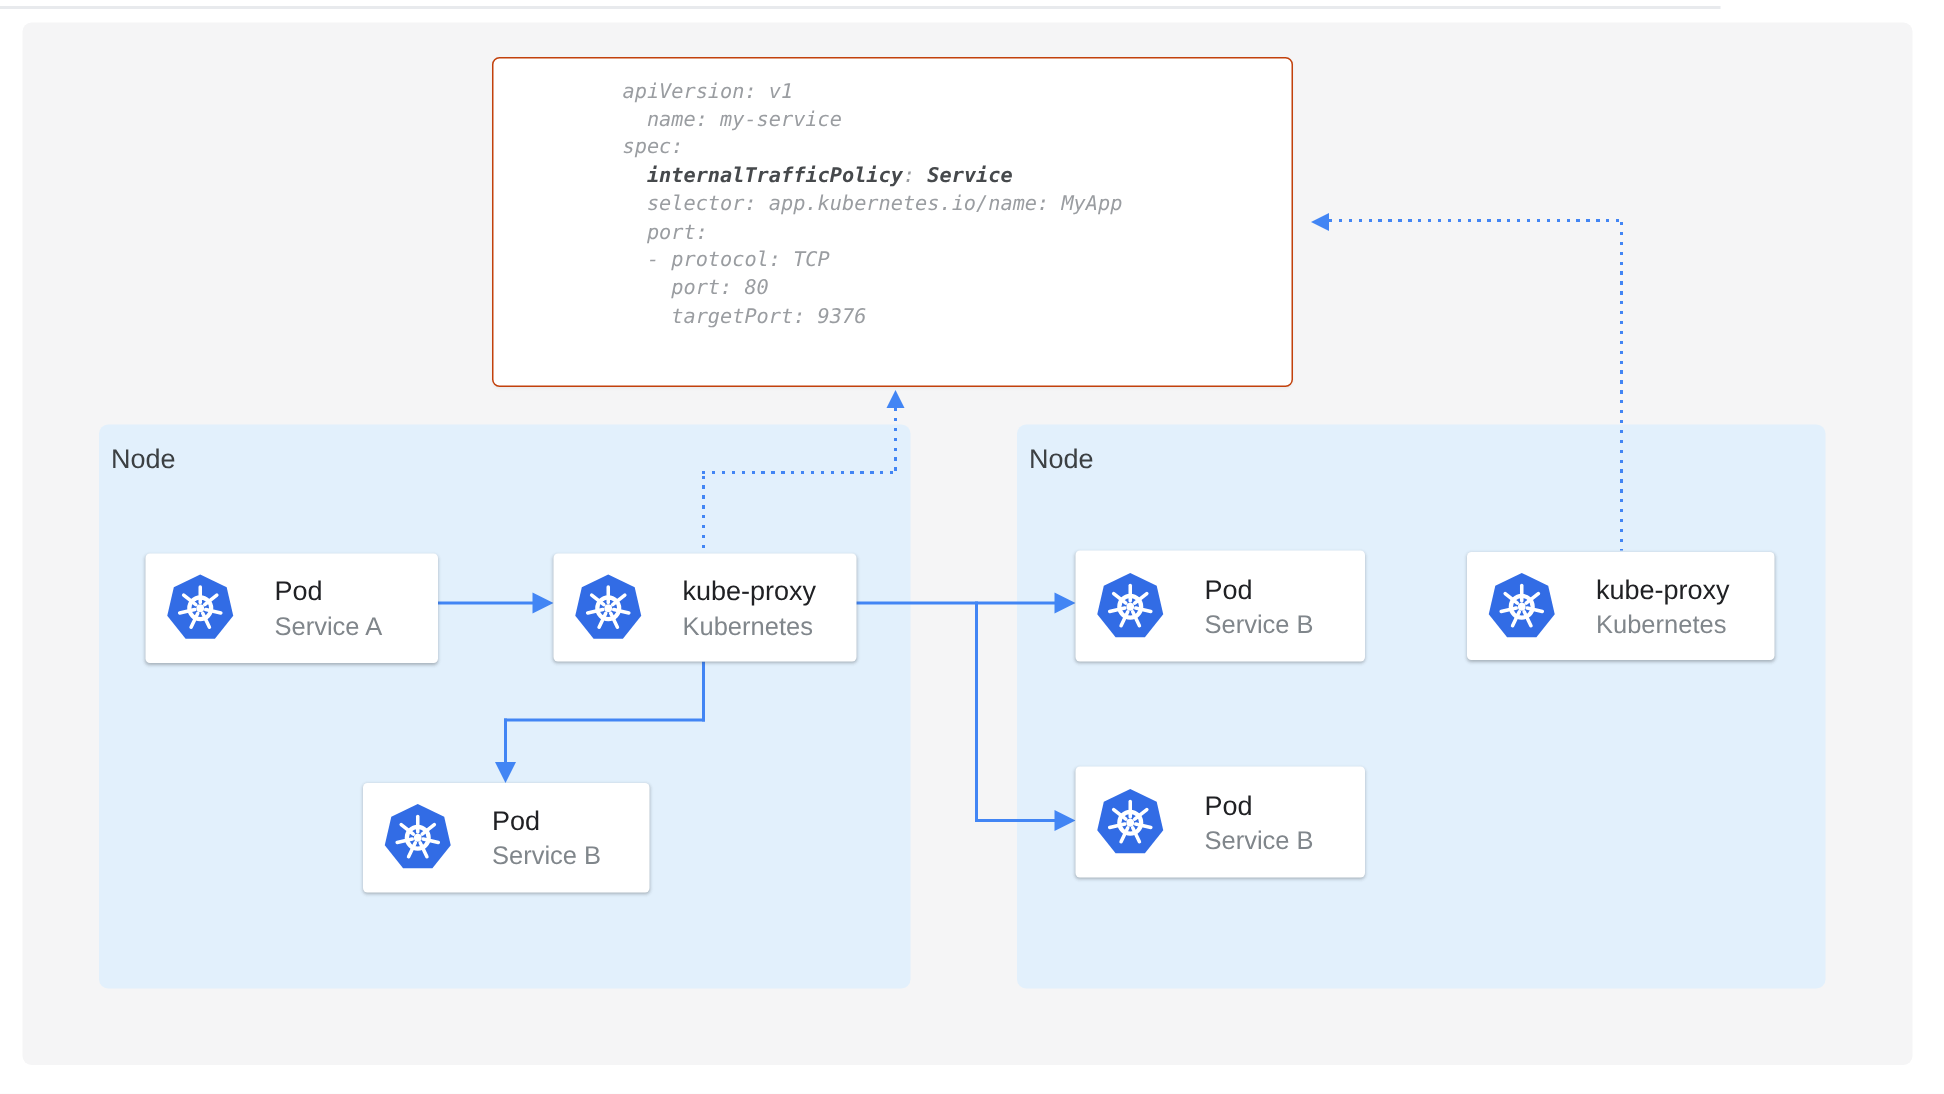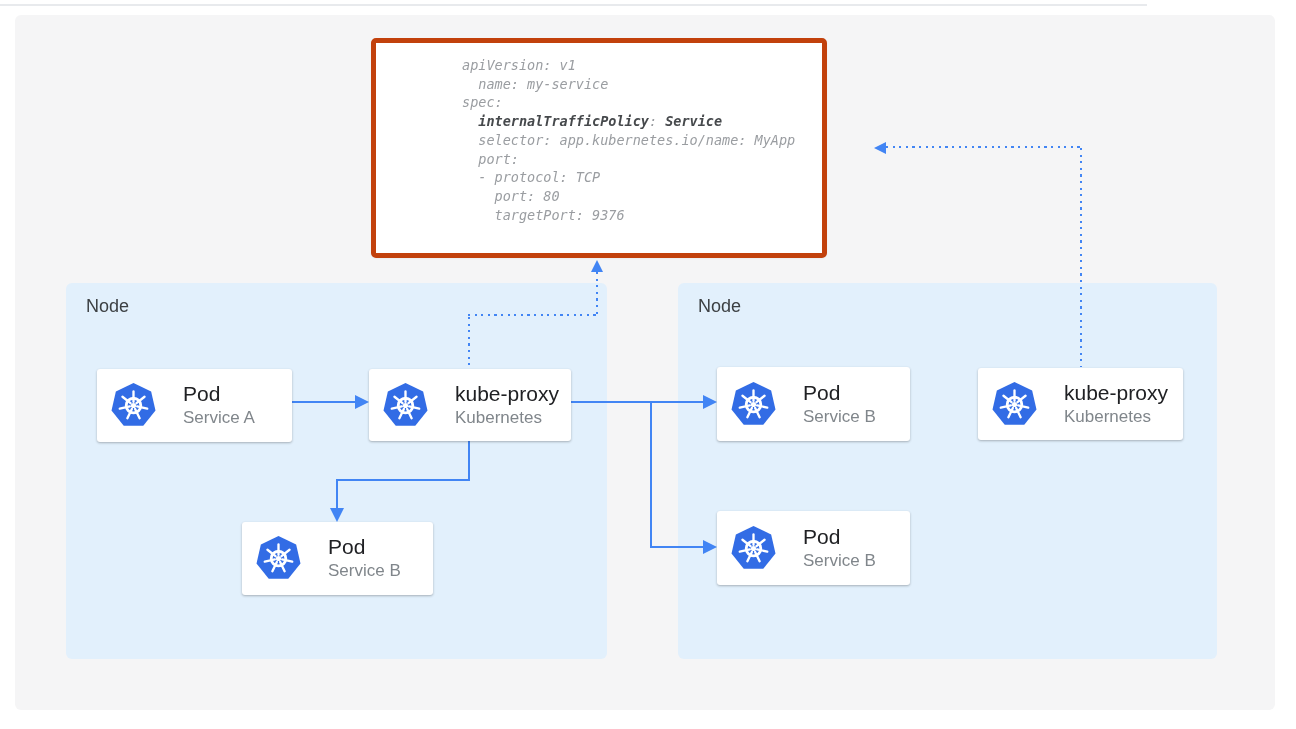--- a/index.html
+++ b/index.html
@@ -17,40 +17,40 @@
   *{margin:0;padding:0;box-sizing:border-box;}
   html,body{background:#ffffff;}
   body{font-family:"Liberation Sans","DejaVu Sans",sans-serif;}
   .stage{position:relative;width:1296px;height:729px;background:#ffffff;overflow:hidden;}
 
   .top-rule{position:absolute;left:0;top:4px;width:1147px;height:2px;background:#e8eaed;}
 
   .panel{position:absolute;left:15px;top:15px;width:1260px;height:695px;background:var(--panel-bg);border-radius:6px;}
 
   
-  .yaml-card{position:absolute;left:328px;top:38px;width:456px;height:220px;background:#fff;
-    border:5px solid #c2410c;border-radius:5px;box-shadow:0 1px 2px rgba(0,0,0,.04);
-    padding:13px 10px 0 86px;margin-left:43px;}
+  .yaml-card{position:absolute;left:328px;top:38px;width:534px;height:220px;background:#fff;
+    border:1px solid #c2410c;border-radius:5px;box-shadow:0 1px 2px rgba(0,0,0,.04);
+    padding:13px 10px 0 86px;}
   .yline{font-family:"DejaVu Sans Mono","Liberation Mono",monospace;font-style:italic;
     font-size:13.5px;line-height:18.7px;color:var(--yaml-gray);white-space:pre;}
   .yline .yb{font-weight:bold;color:var(--yaml-bold);}
 
   
   .node{position:absolute;top:283px;height:376px;background:var(--node-bg);border-radius:6px;}
   .node-left{left:66px;width:541px;}
   .node-right{left:678px;width:539px;}
-  .node-label{position:absolute;left:20px;top:13px;font-size:18px;color:var(--node-label);}
+  .node-label{position:absolute;left:8px;top:13px;font-size:18px;color:var(--node-label);}
 
   
   .card{position:absolute;background:var(--card-bg);border-radius:3px;
     box-shadow:0 1px 2px rgba(60,64,67,.25),0 1px 3px rgba(60,64,67,.12);
     display:flex;align-items:center;padding-left:13px;}
   .kicon{width:47px;height:47px;flex:0 0 47px;display:inline-flex;margin-right:26px;}
   .kicon svg{width:47px;height:47px;}
-  .card-title{font-size:21px;color:var(--title);line-height:24px;}
+  .card-title{font-size:18px;color:var(--title);line-height:24px;}
   .card-sub{font-size:17px;color:var(--subtitle);line-height:23px;}
 
   
   .ln{position:absolute;background:var(--blue);}
   .dot-h{position:absolute;height:2px;background:repeating-linear-gradient(to right,var(--blue) 0 2.2px,transparent 2.2px 6.6px);}
   .dot-v{position:absolute;width:2px;background:repeating-linear-gradient(to bottom,var(--blue) 0 2.2px,transparent 2.2px 6.6px);}
   .ah{position:absolute;width:0;height:0;}
   .ah-right{border-top:7px solid transparent;border-bottom:7px solid transparent;border-left:14px solid var(--blue);}
   .ah-down{border-left:7px solid transparent;border-right:7px solid transparent;border-top:14px solid var(--blue);}
   .ah-up{border-left:6px solid transparent;border-right:6px solid transparent;border-bottom:12px solid var(--blue);}

